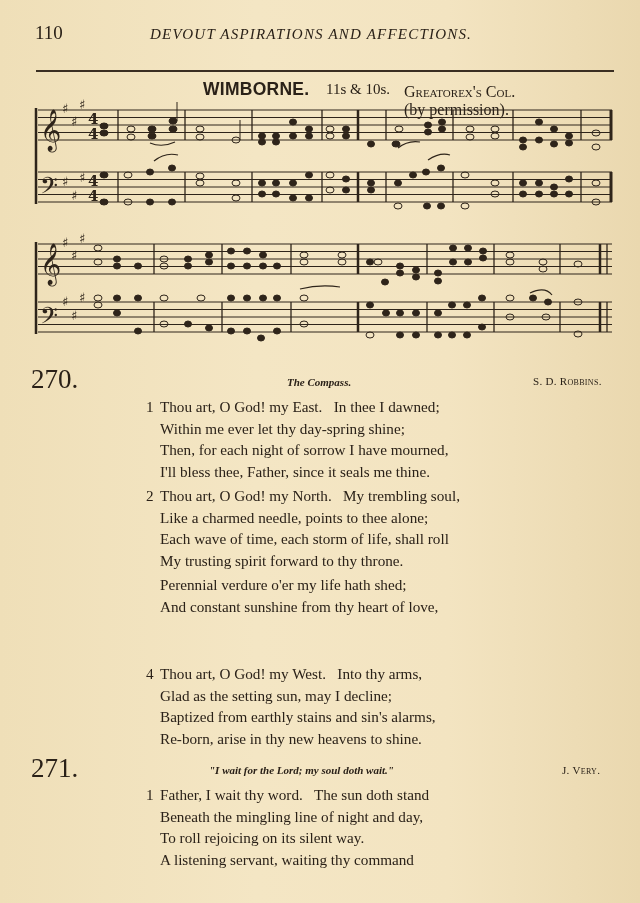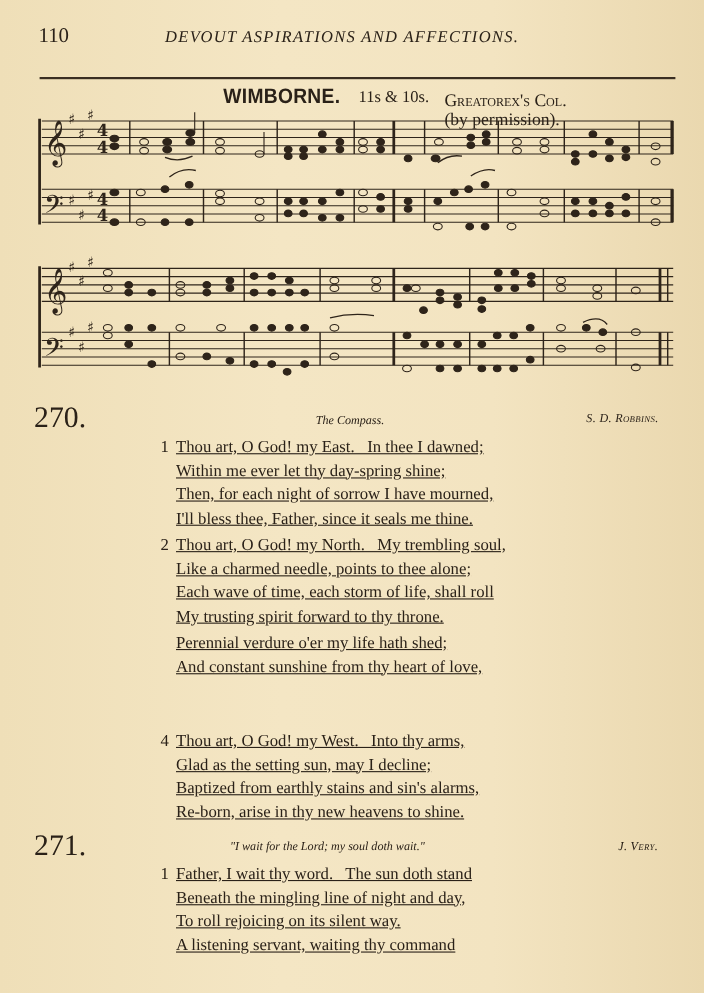--- a/index.html
+++ b/index.html
@@ -20,25 +20,25 @@
   .tune-header { top:78px; left:0; width:524px; height:24px; }
   .tune-name { position:absolute; left:203px; top:0; font-family:"Liberation Sans", "DejaVu Sans", sans-serif; font-weight:bold; font-size:19px; letter-spacing:0.3px; transform:scaleX(0.92); transform-origin:left; }
   .tune-meter { position:absolute; left:326px; top:3px; font-size:15px; }
   .tune-source { position:absolute; left:404px; top:5px; font-size:16px; }
   .sc { font-variant:small-caps; }
 
   .music { left:0; top:95px; width:640px; height:270px; }
   .music svg { display:block; }
 
   .hymn-number { font-size:27px; left:31px; }
-  .hymn-title { font-style:italic; font-size:11px; }
-  .hymn-author { font-size:11px; font-variant:small-caps; letter-spacing:0.3px;font-style:italic; }
+  .hymn-title { font-style:italic; font-size:11px;font-weight:bold; }
+  .hymn-author { font-size:11px; font-variant:small-caps; letter-spacing:0.3px; }
 
   .stanza { left:146px; font-size:15.2px; line-height:21.6px; }
-  .stanza .line { white-space:pre; display:block;text-decoration:underline; }
+  .stanza .line { white-space:pre; display:block; }
   .stanza .line.indent { padding-left:14px; }
   .stanza .num { display:inline-block; width:14px; }
 </style>
 </head>
 <body>
 
 <div class="abs running-head">
   <span class="page-number">110</span>
   <span class="running-title">DEVOUT ASPIRATIONS AND AFFECTIONS.</span>
 </div>

